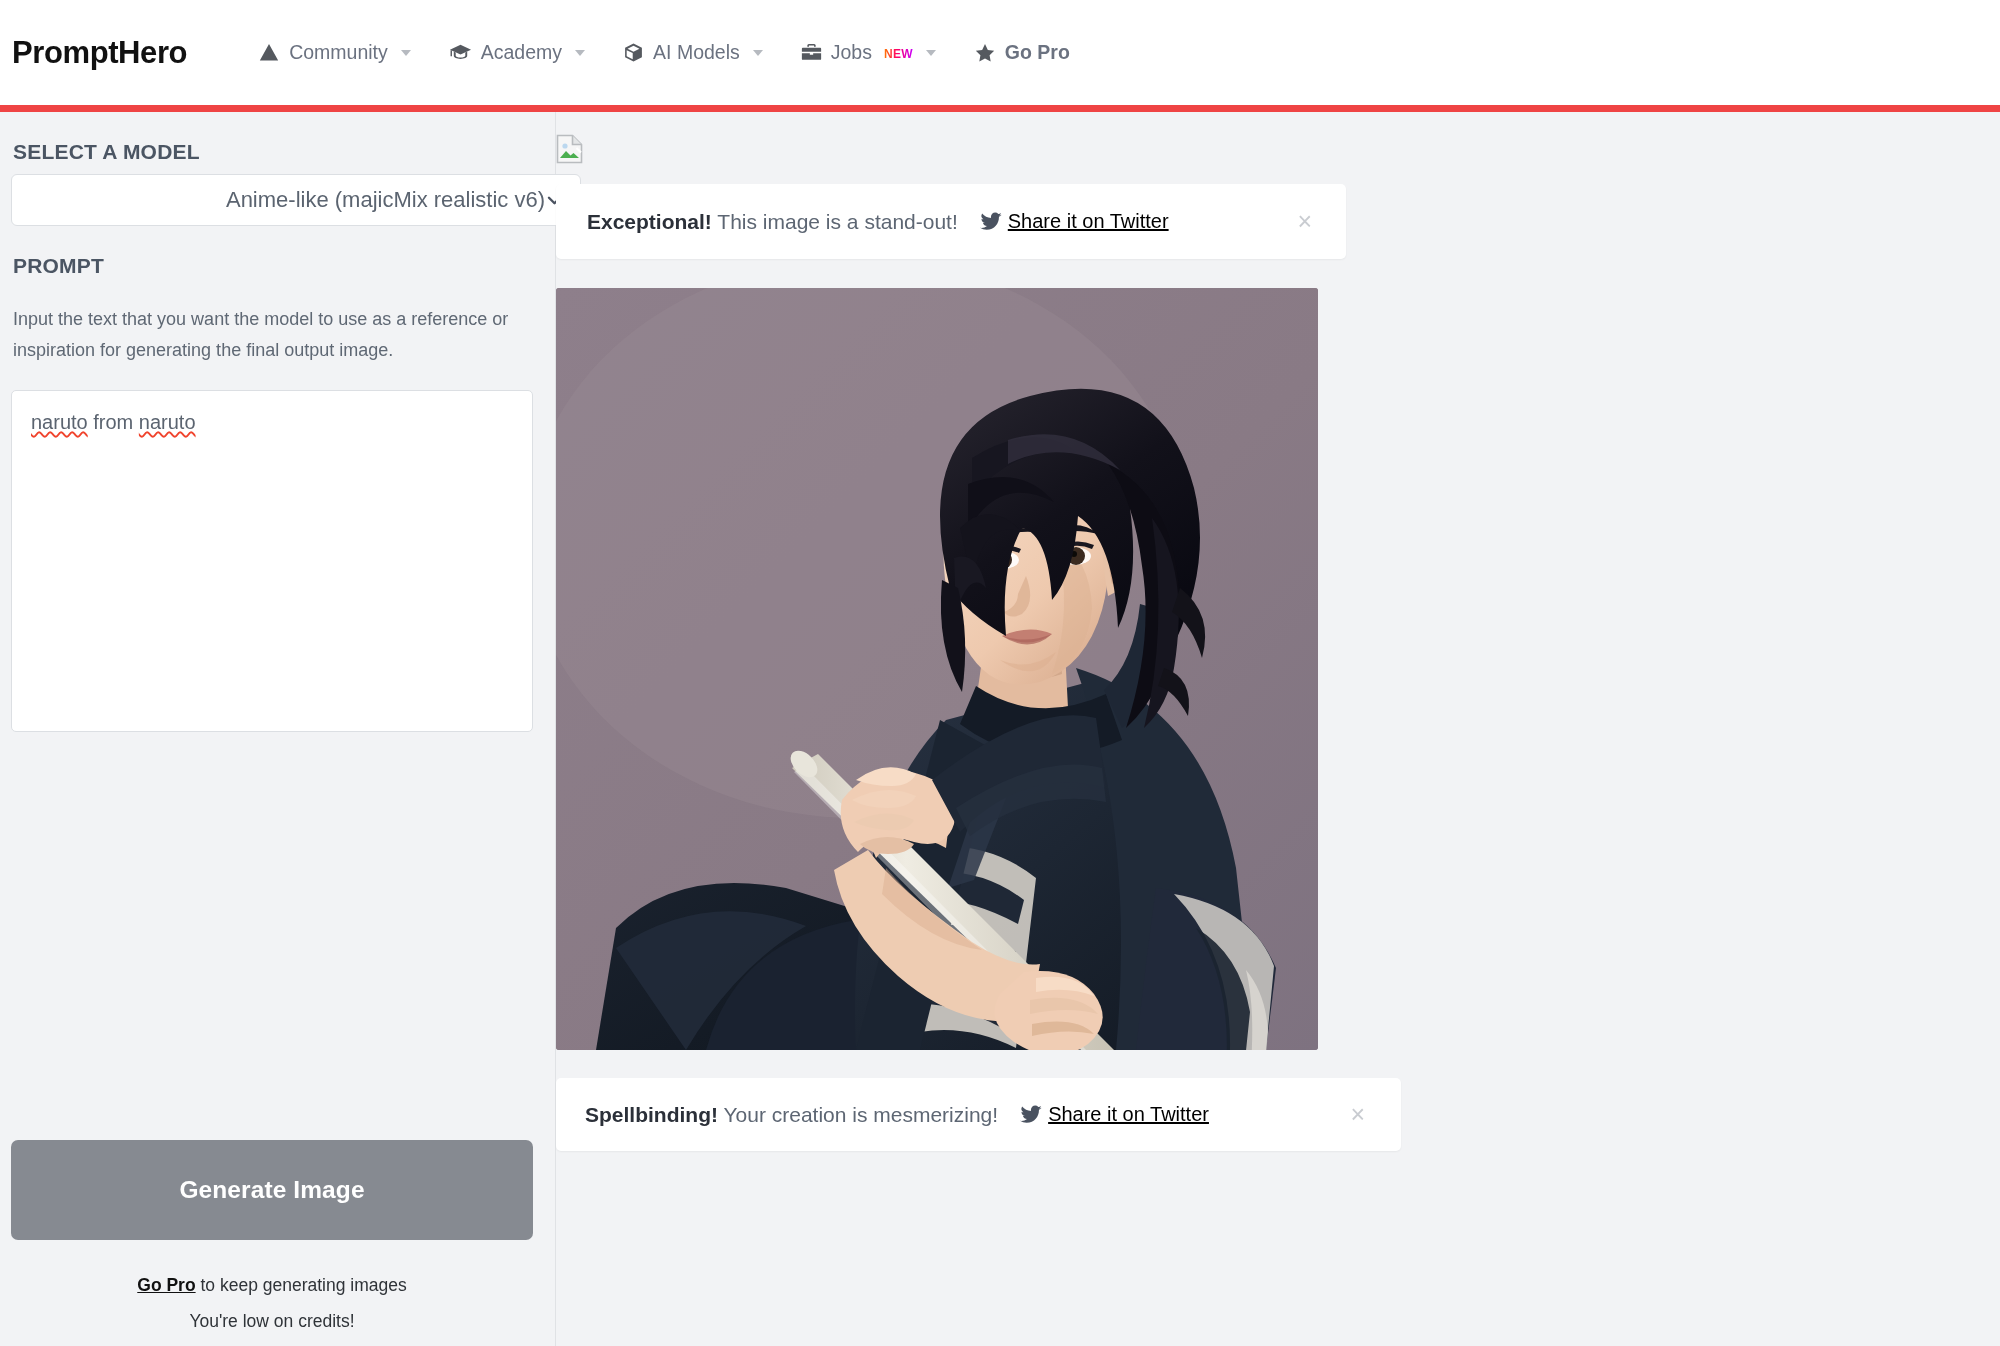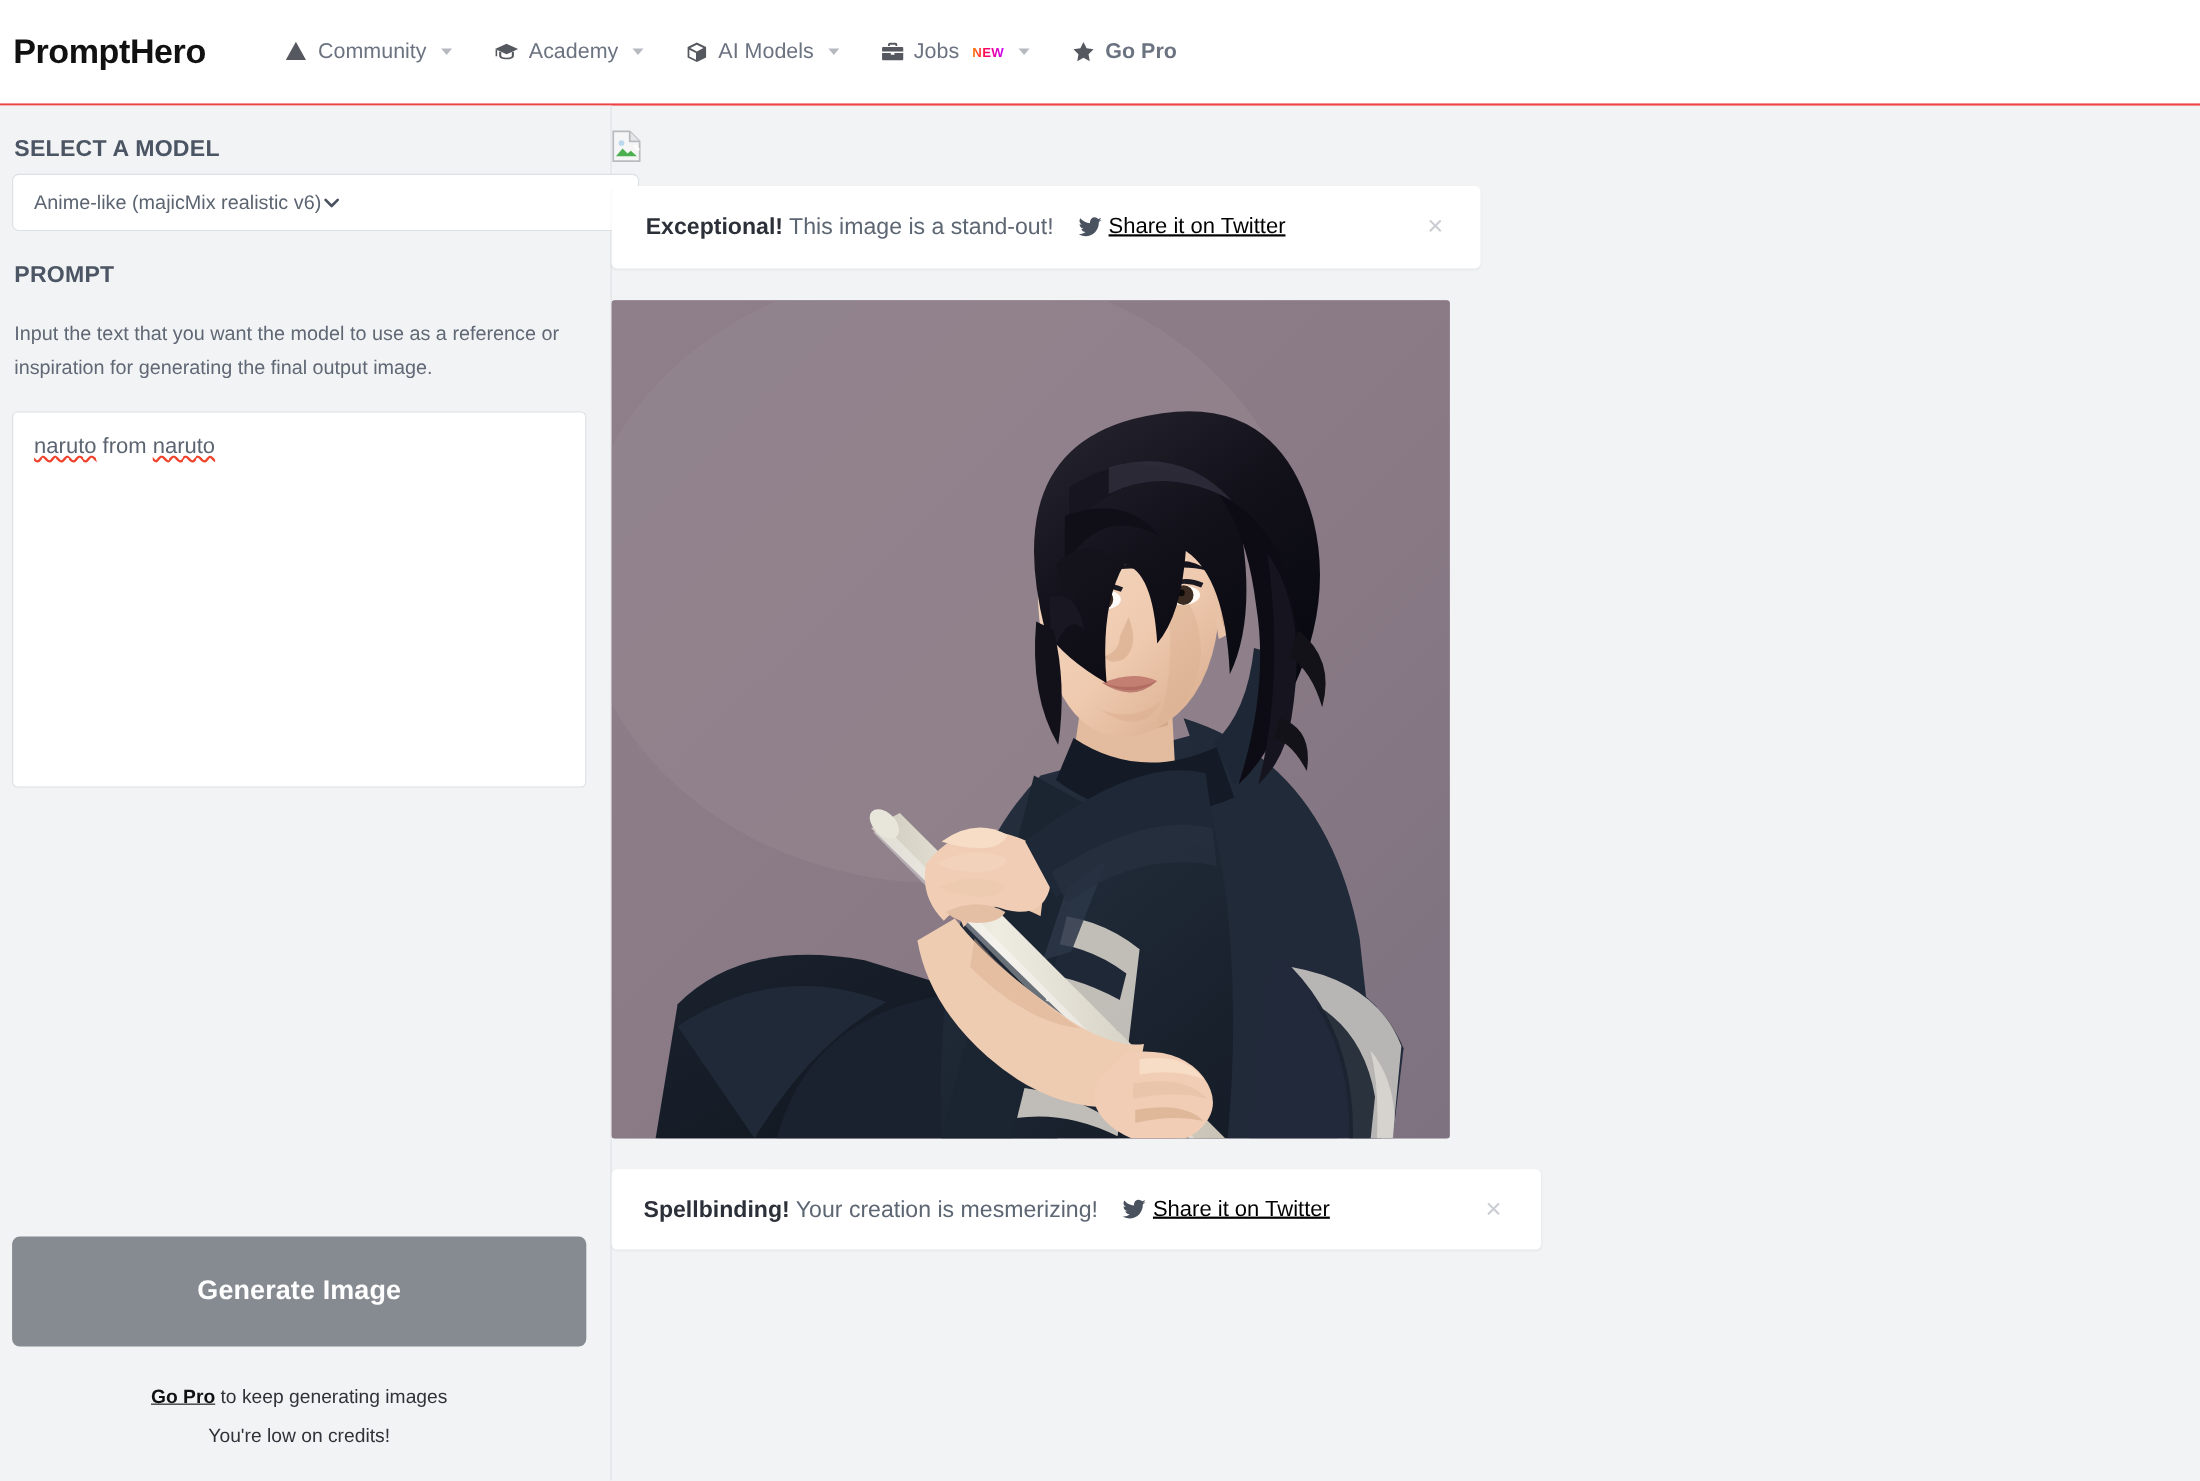--- a/index.html
+++ b/index.html
@@ -9,23 +9,23 @@
     width: 2000px;
     height: 1346px;
     background: #f2f3f5;
     font-family: "Liberation Sans", sans-serif;
     color: #333;
     overflow: hidden;
   }
 
   
   .header {
-    height: 96px;
+    height: 112px;
     background: #ffffff;
-    border-bottom: 2px solid #ef4444;
+    border-bottom: 7px solid #ef4444;
     display: flex;
     align-items: center;
     padding: 0 0 0 12px;
     position: relative;
   }
   .brand {
     font-size: 31px;
     font-weight: bold;
     letter-spacing: -0.4px;
     color: #111111;
@@ -96,24 +96,24 @@
   }
   .model-select {
     width: 570px;
     height: 52px;
     background: #ffffff;
     border: 1px solid #dcdfe3;
     border-radius: 6px;
     display: flex;
     align-items: center;
     padding: 0 16px 0 19px;
-    font-size: 18px;
+    font-size: 22px;
     color: #5b6470;
     cursor: pointer;
-    justify-content: flex-start;
+    justify-content: flex-end;
     margin-bottom: 28px;
   }
   .chevron-down {
     color: #4a5260;
     display: inline-flex;
     flex: none;
   }
   .help-text {
     font-size: 18px;
     line-height: 31px;

